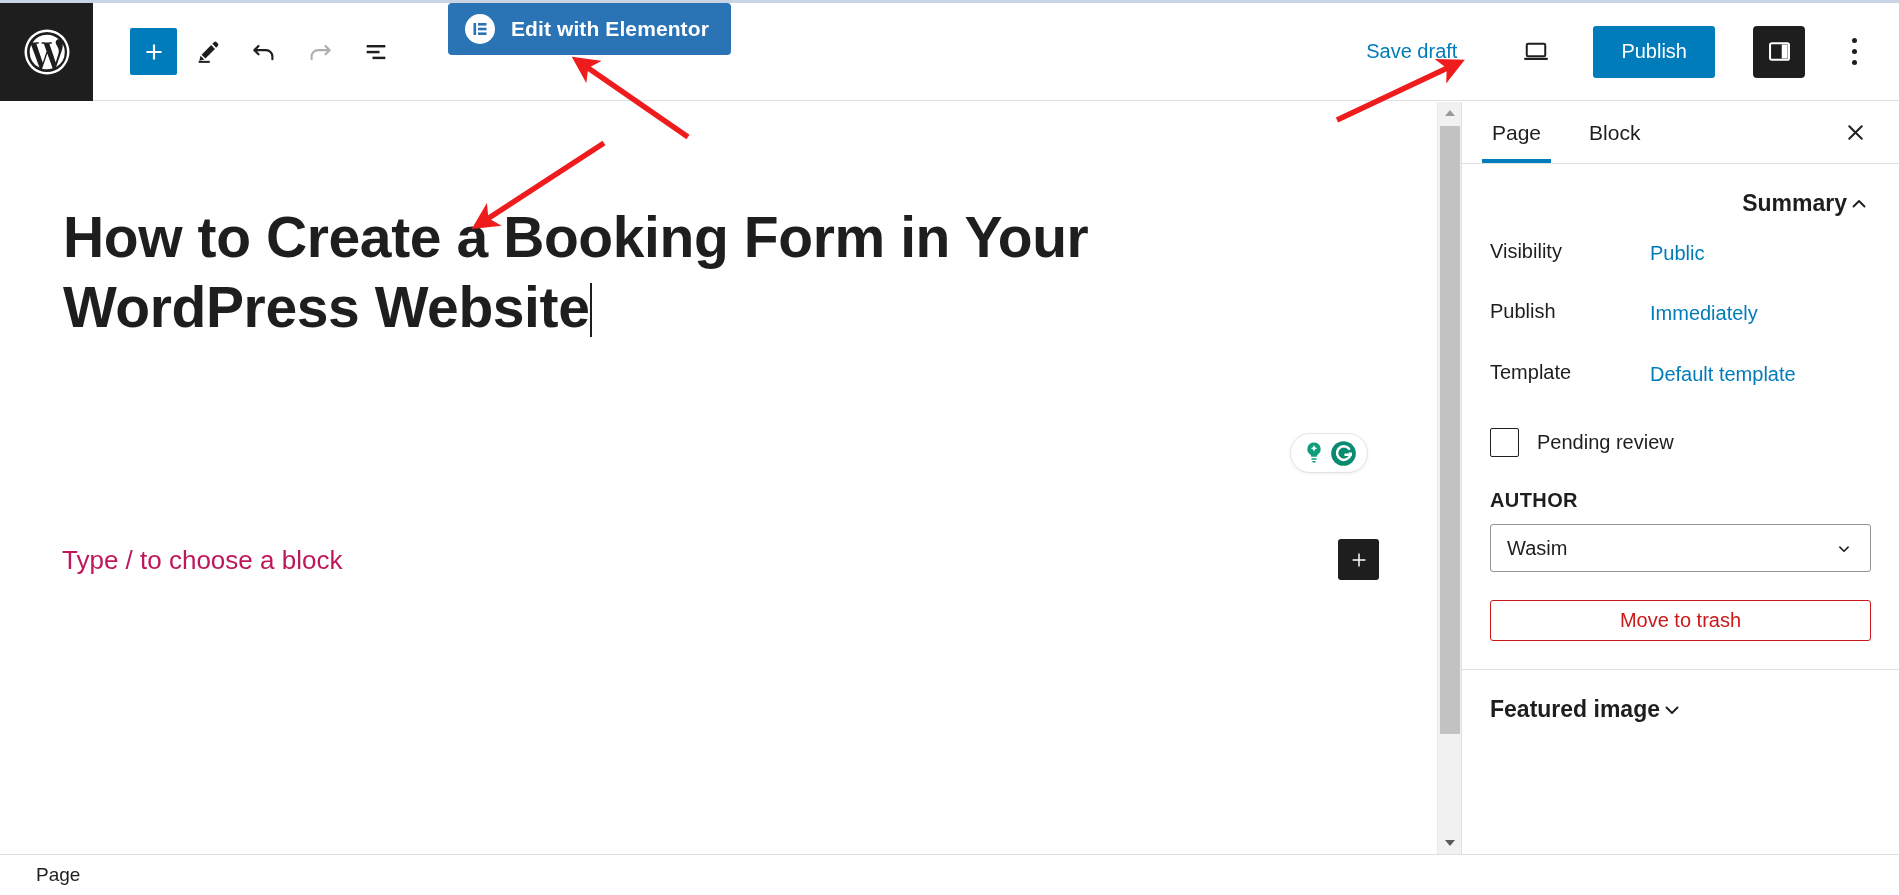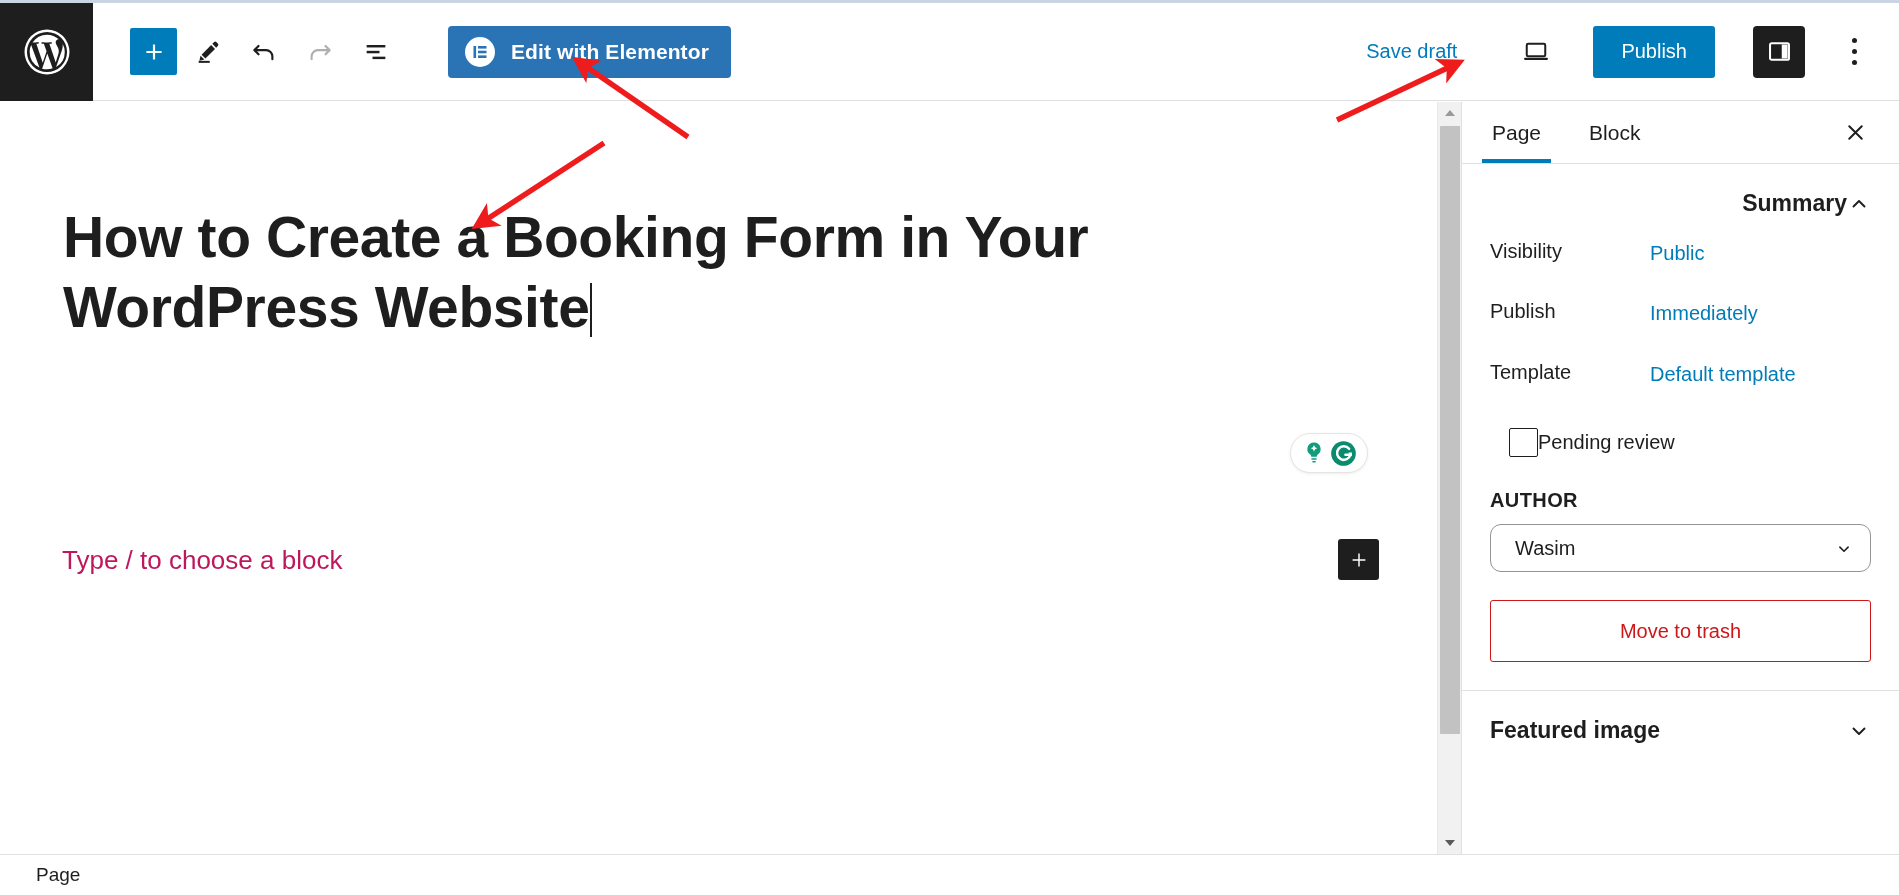--- a/index.html
+++ b/index.html
@@ -22,21 +22,21 @@
     width: 1899px; height: 3px;
     background: #c9d4e4;
   }
 
   
   .header {
     position: absolute; top: 3px; left: 0;
     width: 1899px; height: 98px;
     background: #ffffff;
     border-bottom: 1px solid #e0e0e0;
-    display: flex; align-items: center;
+    display: flex; 
   }
   .wp-logo-box {
     width: 93px; height: 98px;
     background: #1e1e1e;
     display: flex; align-items: center; justify-content: center;
     flex: none;
   }
   .wp-logo-box svg { display: block; }
 
   .tool-group { display: flex; align-items: center; gap: 6px; padding-left: 37px; }
@@ -250,67 +250,66 @@
   }
   .srow .svalue {
     font-size: 20px; color: #007cba;
     background: none; border: none; padding: 0;
     text-align: left; cursor: pointer;
     line-height: 1.42;
     word-break: break-word;
   }
 
   .pending-row {
-    display: flex; align-items: center; 
+    display: flex; align-items: center; gap: 18px;
     padding: 8px 28px 0 28px;
     margin-bottom: 32px;
     cursor: pointer;
-    margin-left: 19px;
   }
   .checkbox {
     width: 29px; height: 29px;
     border: 1.5px solid #1e1e1e; border-radius: 2px;
     background: #fff; flex: none;
   }
   .pending-row span { font-size: 20px; color: #1e1e1e; }
 
   .field-label {
     padding: 0 28px;
     font-size: 20px; font-weight: 600;
     letter-spacing: .4px; color: #1e1e1e;
     text-transform: uppercase;
     margin-bottom: 12px;
   }
   .select-wrap { padding: 0 28px; position: relative; }
   .author-select {
     width: 100%; height: 48px;
-    border: 1px solid #949494; border-radius: 11px;
+    border: 1px solid #949494; border-radius: 3px;
     background: #fff;
     font-size: 20px; color: #1e1e1e;
-    padding: 0 24px;
+    padding: 0 16px;
     display: flex; align-items: center;
     cursor: pointer;
   }
   .select-chevron {
     position: absolute; right: 46px; top: 16px;
     pointer-events: none;
   }
   .trash-btn {
     margin: 28px 28px 0 28px;
-    width: calc(100% - 56px); height: 62px;
+    width: calc(100% - 56px); height: 41px;
     border: 1px solid #cc1818; border-radius: 3px;
     background: #fff; color: #cc1818;
     font-size: 20px; cursor: pointer;
   }
   .sidebar-divider {
     margin-top: 28px;
     border-top: 1px solid #e0e0e0;
   }
   .featured-row {
-    display: flex; align-items: center; justify-content: space-between;
+    display: flex; align-items: center; justify-content: flex-start;
     padding: 26px 28px;
     cursor: pointer;
   }
   .featured-row h2 { font-size: 23px; font-weight: 700; color: #1e1e1e; }
 
   
   .statusbar {
     position: absolute;
     left: 0; top: 854px;
     width: 1899px; height: 41px;

